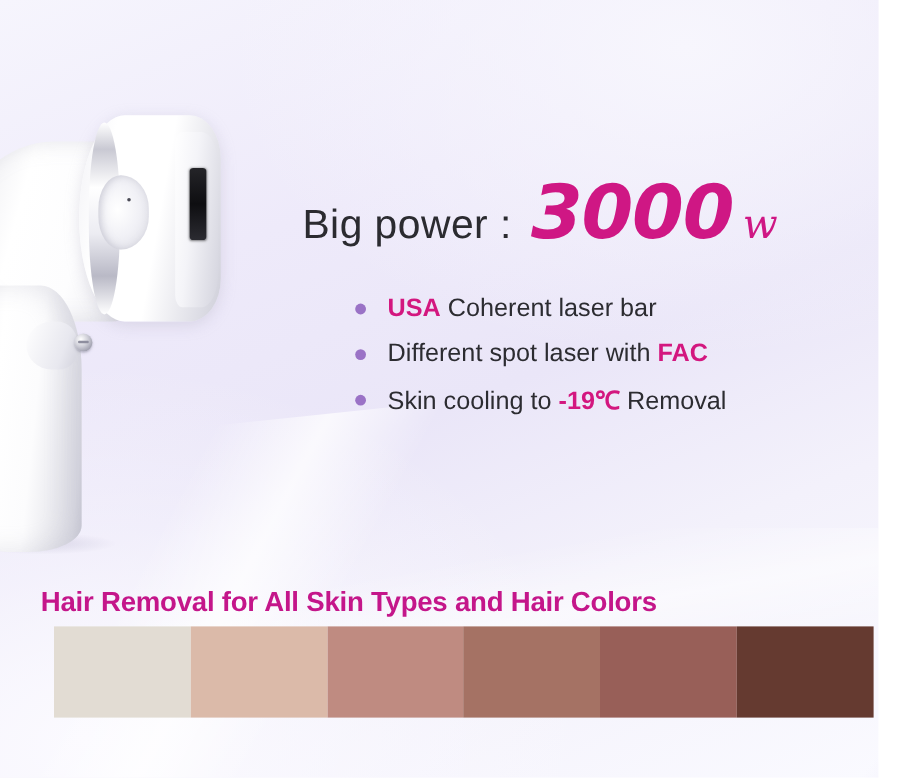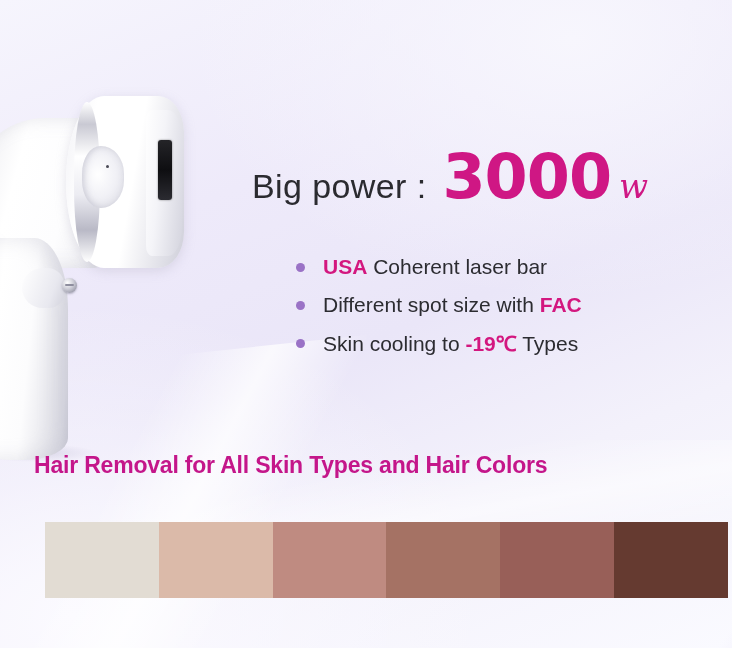--- a/index.html
+++ b/index.html
@@ -158,39 +158,40 @@
   .headline-label {
     font-size: 34px;
     font-weight: 300;
     letter-spacing: 0.4px;
     color: #2b2b30;
     font-family: "Liberation Sans", sans-serif;
   }
   .headline-value {
     font-size: 62px;
     font-weight: 700;
+    font-style: italic;
     color: #cf1784;
     letter-spacing: -1px;
     margin-left: 16px;
     font-family: "DejaVu Sans", sans-serif;
   }
   .headline-unit {
     font-size: 34px;
     font-style: italic;
     font-weight: 500;
     color: #cf1784;
     margin-left: 8px;
     font-family: "DejaVu Serif", serif;
   }
 
   
   .features {
     position: absolute;
     left: 296px;
-    top: 248px;
+    top: 238px;
     list-style: none;
     margin: 0;
     padding: 0;
   }
   .feature-item {
     display: flex;
     align-items: center;
     height: 38px;
     font-size: 21px;
     color: #2c2c31;
@@ -206,21 +207,21 @@
   }
   .feature-text .hl {
     color: #d3177f;
     font-weight: 700;
   }
 
   
   .skin-heading {
     position: absolute;
     left: 34px;
-    top: 452px;
+    top: 488px;
     font-size: 23px;
     font-weight: 700;
     color: #c4168a;
     letter-spacing: -0.2px;
     white-space: nowrap;
   }
   .swatch-strip {
     position: absolute;
     left: 45px;
     top: 522px;
@@ -262,25 +263,25 @@
     <span class="headline-unit">w</span>
   </div>
 
   <ul class="features">
     <li class="feature-item">
       <span class="bullet-dot"></span>
       <span class="feature-text"><span class="hl">USA</span><span> Coherent laser bar</span></span>
     </li>
     <li class="feature-item">
       <span class="bullet-dot"></span>
-      <span class="feature-text"><span>Different spot size with </span><span class="hl">FAC</span></span>
+      <span class="feature-text"><span>Different spot laser with </span><span class="hl">FAC</span></span>
     </li>
     <li class="feature-item">
       <span class="bullet-dot"></span>
-      <span class="feature-text"><span>Skin cooling to </span><span class="hl">-19℃</span><span> Types</span></span>
+      <span class="feature-text"><span>Skin cooling to </span><span class="hl">-19℃</span><span> Removal</span></span>
     </li>
   </ul>
 
   <div class="skin-heading">Hair Removal for All Skin Types and Hair Colors</div>
   <div class="swatch-strip">
     <div class="swatch" style="background: rgb(226, 220, 211);"></div>
     <div class="swatch" style="background: rgb(219, 186, 169);"></div>
     <div class="swatch" style="background: rgb(191, 139, 129);"></div>
     <div class="swatch" style="background: rgb(165, 114, 100);"></div>
     <div class="swatch" style="background: rgb(152, 95, 88);"></div>

